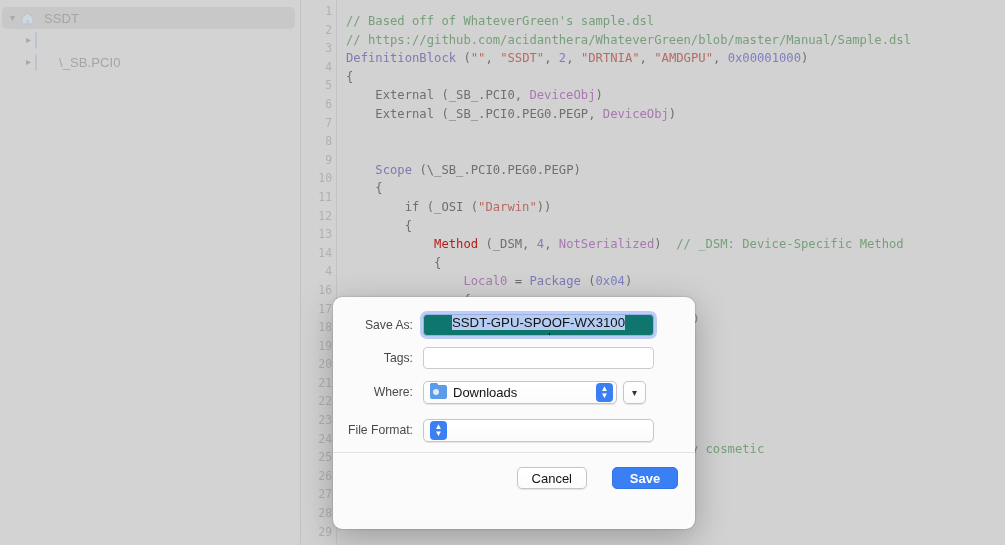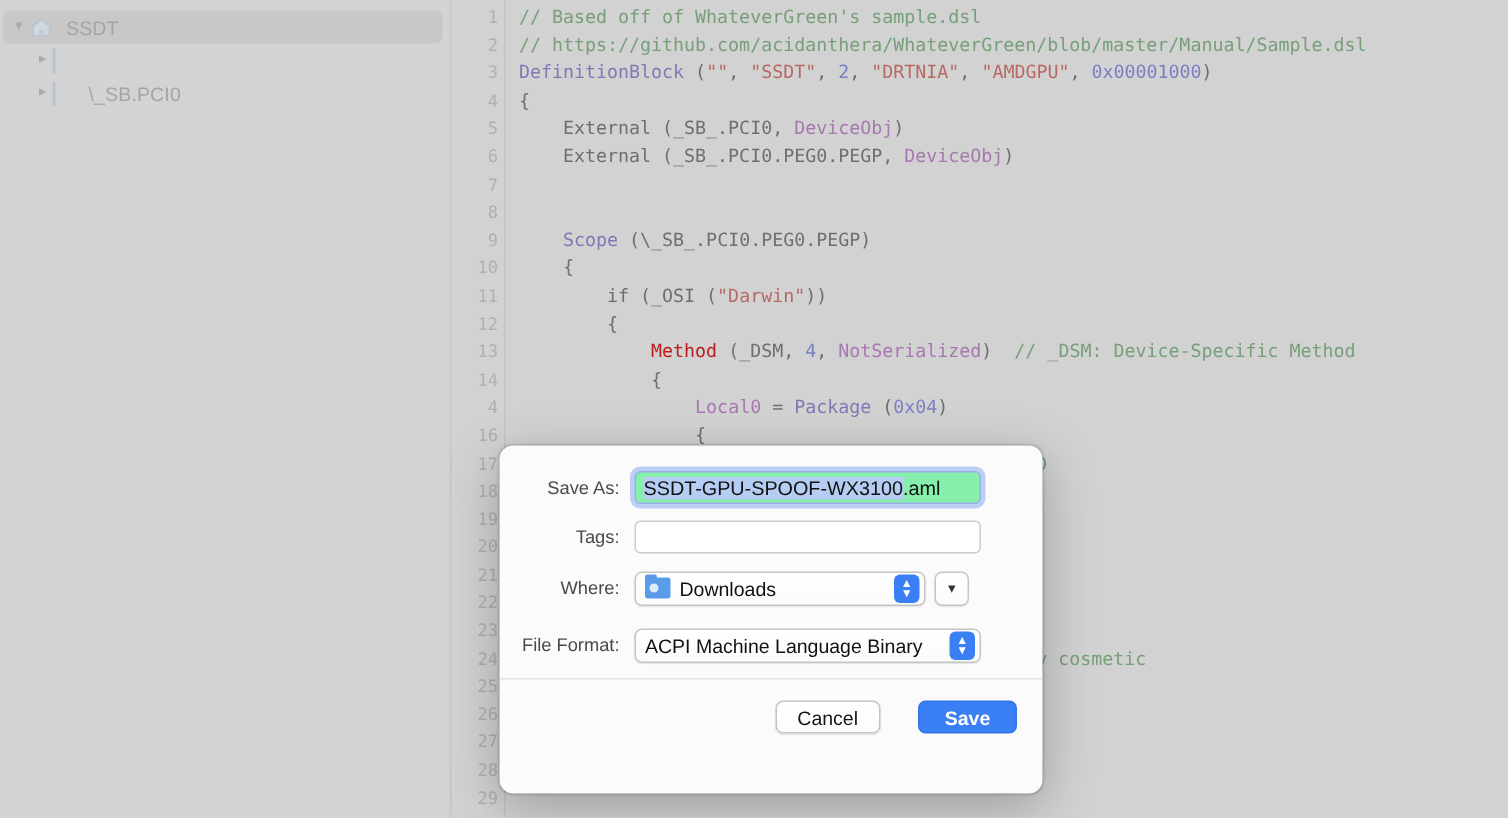--- a/index.html
+++ b/index.html
@@ -96,21 +96,21 @@
     user-select: none;
     position: relative;
   }
   #gutter::after{
     content:"";
     position:absolute; top:0; bottom:0; right:0;
     width:1px; background:#c4c4c4;
   }
   #code {
     flex: 1 1 auto;
-    padding-top: 2px;
+    padding-top: 12px;
     padding-left: 9px;
     line-height: 18.6px;
     white-space: pre;
     color: #6f6f6f;
   }
   .ln { height: 18.6px; }
   .cm { color: #77a07a; }
   .st { color: #b76a63; }
   .kw { color: #b91c1c; }
   .nm { color: #7b7fc2; }
@@ -142,27 +142,28 @@
     text-align: right;
     padding-right: 10px;
     font-size: 12.2px;
     color: #4a4a4a;
   }
   .text-input {
     width: 231px;
     height: 22px;
     border: 1px solid #c8c8c8;
     border-radius: 4px;
-    background: #86efac;
+    background: #0f766e;
     font-size: 13.2px;
     color: #111;
     display: flex;
     align-items: center;
     padding: 0 5px;
     overflow: hidden;
+    flex-direction: column;
   }
   .text-input.focused {
     border: 1px solid #9aaee8;
     box-shadow: 0 0 0 3px rgba(110,150,240,.45);
   }
   .sel-text {
     background: #b5cdf2;
     color: #111;
   }
   .tags-input {
@@ -351,21 +352,20 @@
             </span>
         </div>
         <div class="chevbtn">
           <span>▾</span>
         </div>
       </div>
 
       <div class="field-row" style="margin-top:14px">
         <div class="field-label">File Format:</div>
         <div class="popup format">
-          <span class="pv">ACPI Machine Language Binary</span>
           <span class="stepper">
               <span>▲</span>
               <span>▼</span>
             </span>
         </div>
       </div>
 
       <div class="divider"></div>
 
       <div class="btn-bar">

